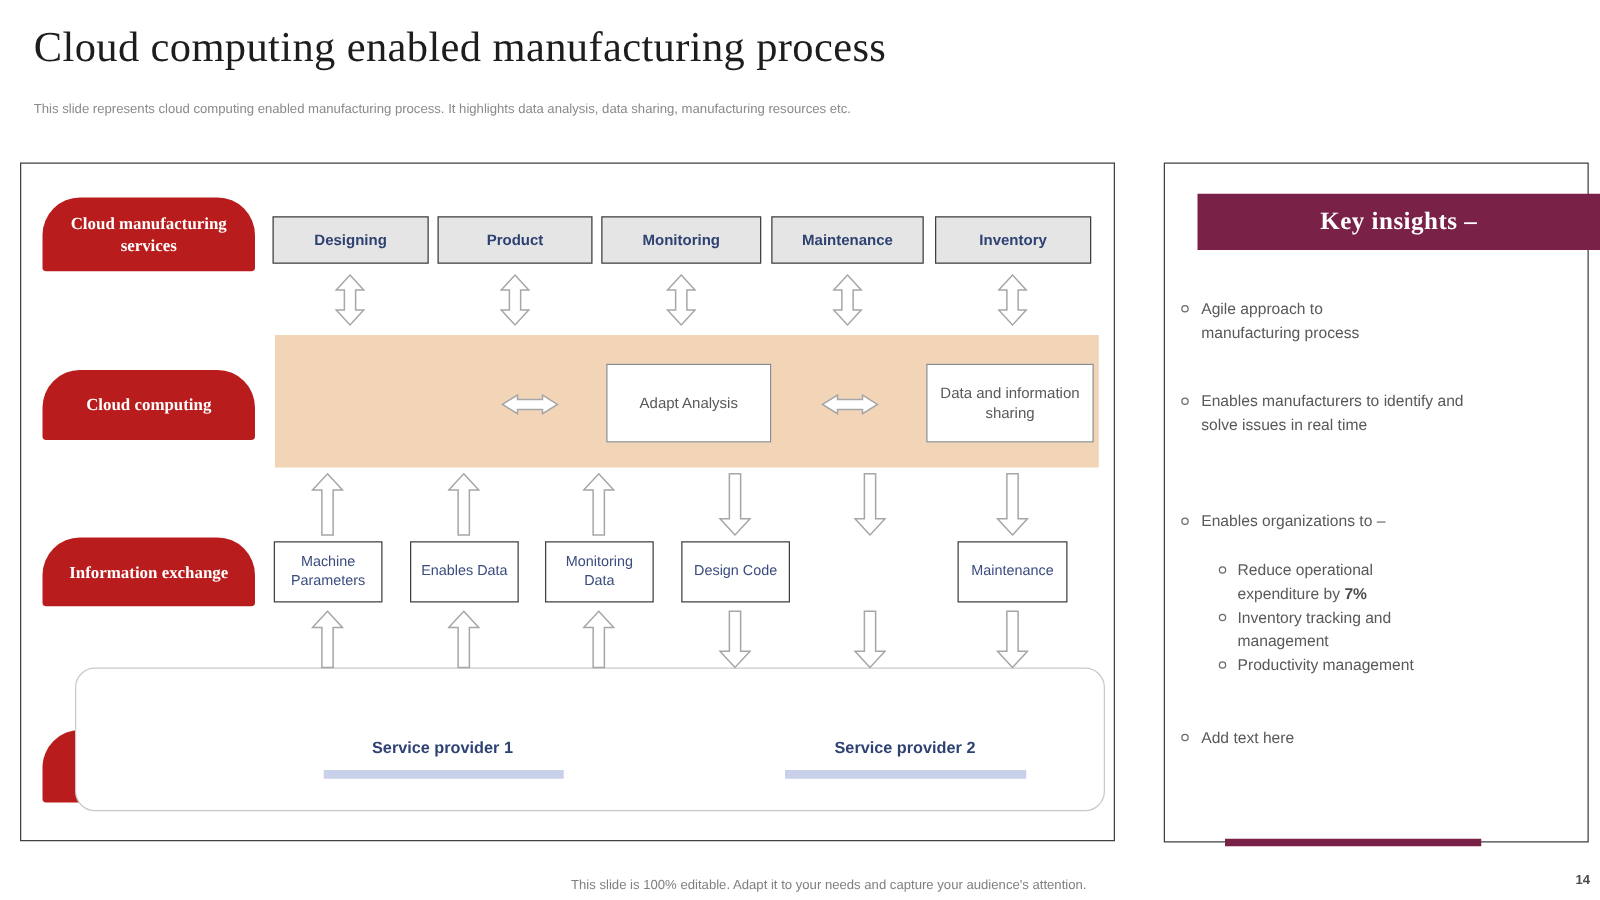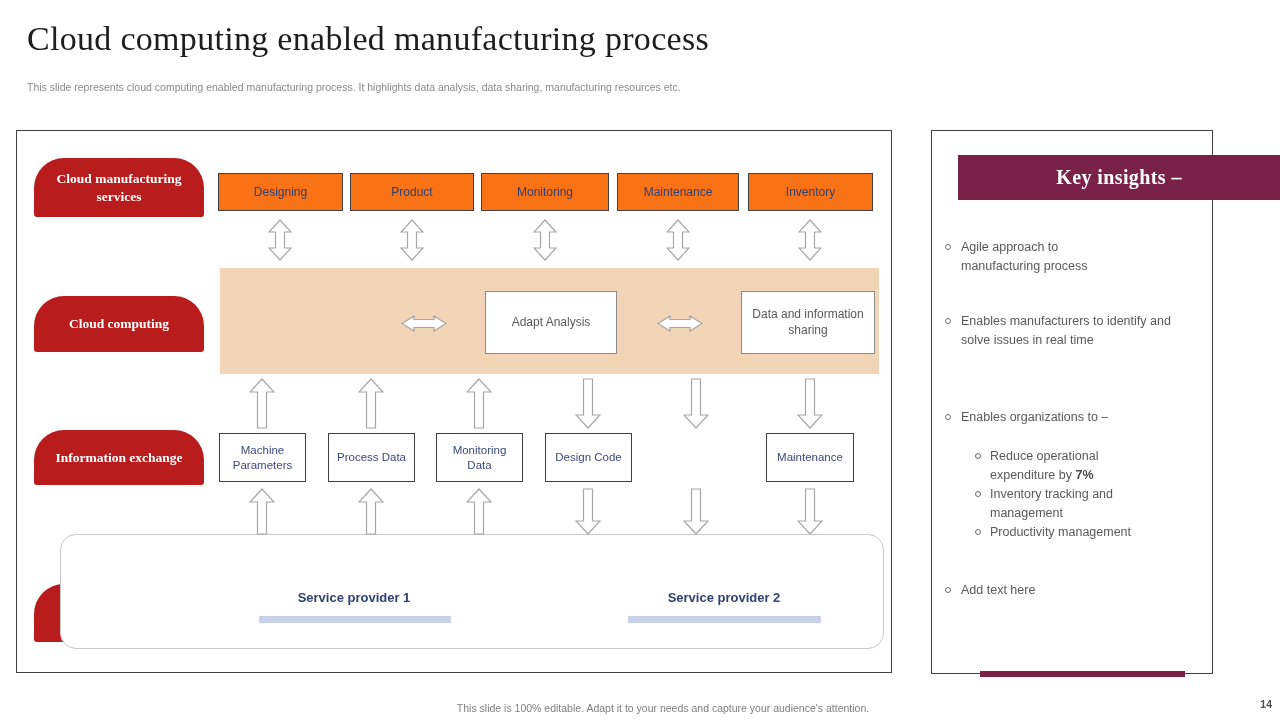--- a/index.html
+++ b/index.html
@@ -20,23 +20,23 @@
     border:1px solid #404040; background:#fff; }
 
   
   .pill { left:17px; width:170px; background:#b91c1c;
     border-radius:30px 30px 3px 3px; color:#fff;
     font-family:"Liberation Serif", serif; font-weight:bold;
     font-size:13.5px; line-height:1.32; text-align:center;
     display:flex; align-items:center; justify-content:center; padding:4px 18px; }
 
   
-  .svc { top:42px; height:38px; background:#f97316; border:1px solid #404040;
+  .svc { top:42px; height:38px; background:#e5e5e5; border:1px solid #404040;
     display:flex; align-items:center; justify-content:center;
-    font-weight:normal; font-size:12px; color:#2e4272; }
+    font-weight:bold; font-size:12px; color:#2e4272; }
 
   
   .peach { left:203px; top:137px; width:659px; height:106px; background:#f2d4b6; }
 
   
   .ccbox { top:160px; height:63px; background:#fff; border:1px solid #8c8c8c;
     display:flex; align-items:center; justify-content:center; text-align:center;
     font-size:12px; color:#595959; line-height:1.3; padding:2px 10px; }
 
   
@@ -48,21 +48,21 @@
 
   
   .roundrect { left:43px; top:403px; width:824px; height:115px;
     border:1px solid #c9c9c9; border-radius:16px; background:#fff; }
 
   .provider { top:459px; width:200px; text-align:center;
     font-weight:bold; font-size:13px; color:#2e4272; }
   .pbar { top:485px; height:7px; background:#c9d0ea; }
 
   
-  .panel { left:931px; top:130px; width:282px; height:544px;
+  .panel { left:931px; top:130px; width:340px; height:544px;
     border:1px solid #404040; background:#fff; }
   .banner { left:958px; top:155px; width:322px; height:45px; background:#7a2147;
     display:flex; align-items:center; justify-content:center;
     font-family:"Liberation Serif", serif; font-weight:bold;
     font-size:20px; color:#fff; letter-spacing:.4px; }
   .maroonbar { left:980px; top:671px; width:205px; height:6px; background:#7a2147; }
 
   .bullet { display:flex; font-size:12.5px; line-height:19px; color:#595959; }
   .marker { flex:0 0 auto; width:6px; height:6px; border:1.2px solid #6a6a6a;
     border-radius:50%; margin:6px 10px 0 0; }
@@ -162,21 +162,21 @@
         <path d="M13 50 L1 37 H8.5 V1 H17.5 V37 H25 Z" fill="#fff" stroke="#a6a6a6" stroke-width="1.2"></path>
       </svg>
     </span>
   <span class="abs arrow" style="left:780px;top:247px;">
       <svg width="26" height="51" viewBox="0 0 26 51">
         <path d="M13 50 L1 37 H8.5 V1 H17.5 V37 H25 Z" fill="#fff" stroke="#a6a6a6" stroke-width="1.2"></path>
       </svg>
     </span>
 
   <div class="abs iebox" style="left:202px;width:87px;">Machine Parameters</div>
-  <div class="abs iebox" style="left:311px;width:87px;">Process Data</div>
+  <div class="abs iebox" style="left:311px;width:87px;">Enables Data</div>
   <div class="abs iebox" style="left:419px;width:87px;">Monitoring Data</div>
   <div class="abs iebox" style="left:528px;width:87px;">Design Code</div>
   <div class="abs iebox" style="left:749px;width:88px;">Maintenance</div>
 
   <div class="abs roundrect"></div>
 
   <span class="abs arrow" style="left:232px;top:357px;">
       <svg width="26" height="47" viewBox="0 0 26 47">
         <path d="M13 1 L25 14 H17.5 V46 H8.5 V14 H1 Z" fill="#fff" stroke="#a6a6a6" stroke-width="1.2"></path>
       </svg>

